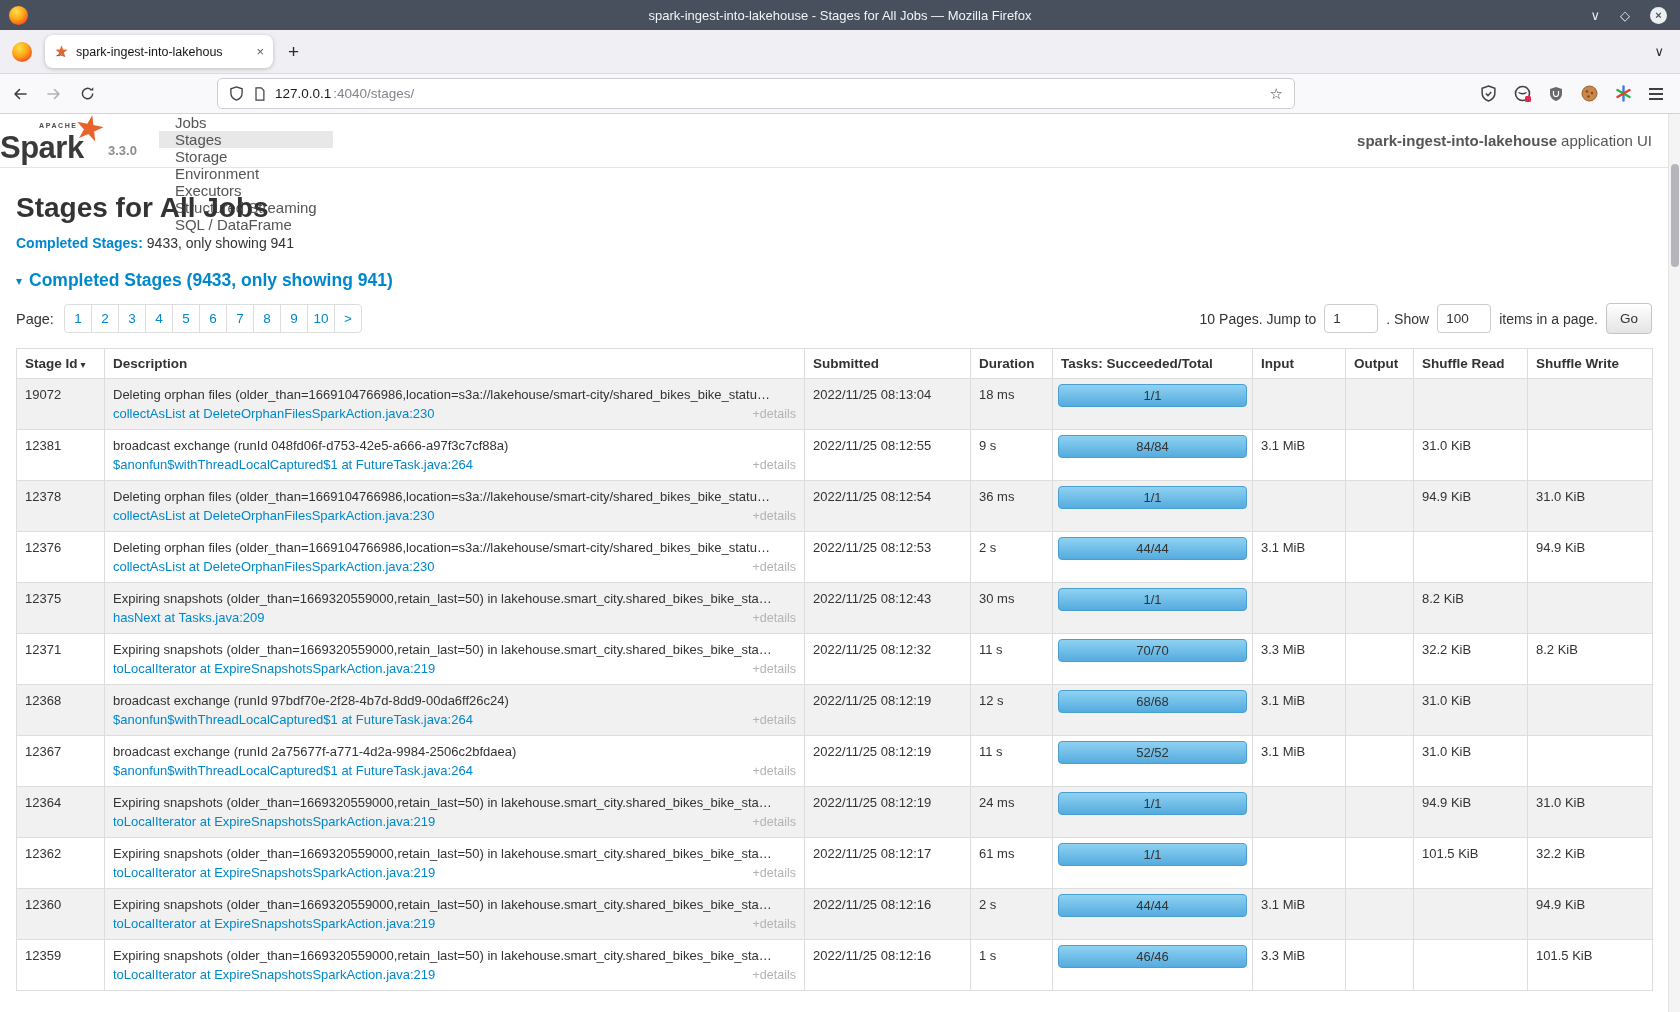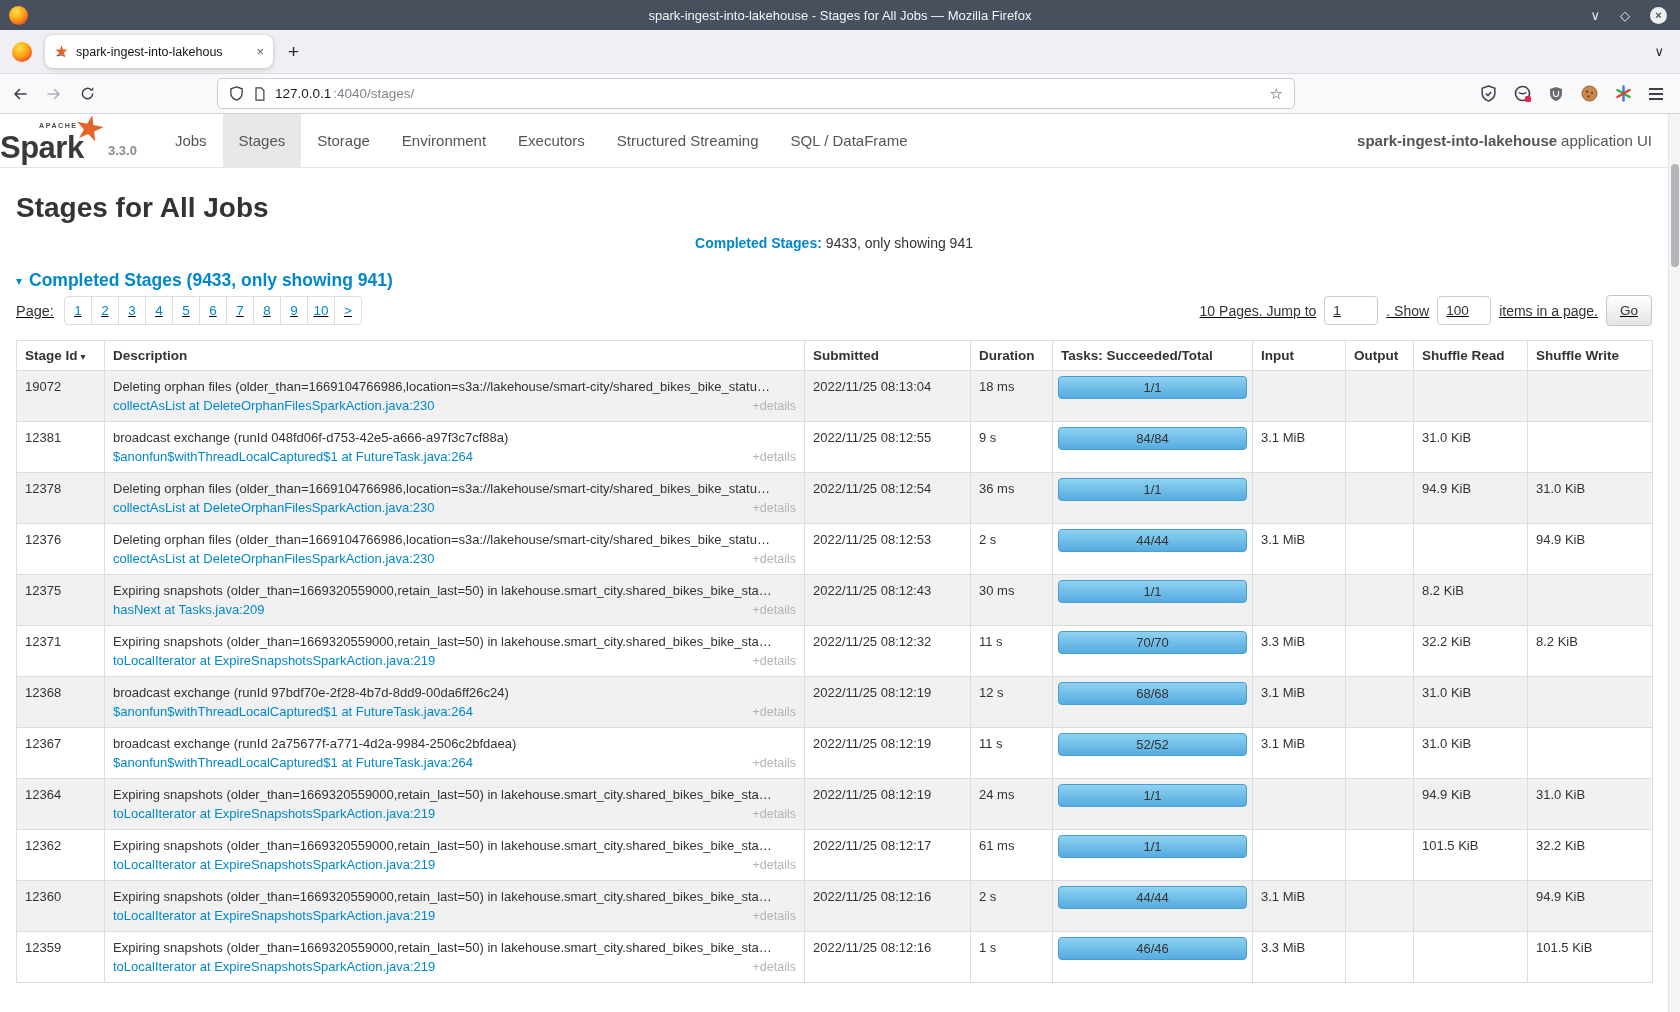--- a/index.html
+++ b/index.html
@@ -47,37 +47,37 @@
   .scrollbar { position:absolute; top:0; right:0; bottom:0; width:12px; background:#f4f4f5; border-left:1px solid #e3e3e6; }
   .scroll-thumb { position:absolute; top:50px; left:2px; width:8px; height:103px; background:#b4b4ba; border-radius:4px; }
 
   
   .navbar { height:54px; background:#fff; border-bottom:1px solid #e5e5e8; display:flex; align-items:stretch; margin-right:12px; }
   .logo-wrap { position:relative; display:flex; align-items:flex-end; padding:0 4px 5px 0; width:108px; }
   .apache { position:absolute; top:8px; left:39px; font-size:7px; font-weight:bold; letter-spacing:1.6px; color:#4a4a4a; }
   .spark-word { font-size:31px; font-weight:bold; color:#3a3a3a; line-height:0.95; letter-spacing:-0.5px; }
   .logo-star { position:absolute; top:1px; left:76px; }
   .version { align-self:flex-end; padding-bottom:9px; color:#8c8c8c; font-size:13px; font-weight:bold; margin-right:6px; }
-  .nav-items { display:flex; margin-left:16px; }
+  .nav-items { display:flex; margin-left:16px;flex-direction:column; }
   .nav-item { display:flex; align-items:center; padding:0 16px; font-size:15px; color:#555; cursor:pointer; }
   .nav-item.active { background:#e8e8e8; }
   .app-label { margin-left:auto; display:flex; align-items:center; padding-right:16px; font-size:15px; color:#555; }
   .app-name { font-weight:bold; margin-right:4px; }
 
   
   .main { padding:0 28px 0 16px; }
   .page-title { margin:24px 0 0 0; font-size:28px; font-weight:bold; color:#333; }
-  .summary { margin-top:8px; font-size:14px; color:#333;text-align:center; }
+  .summary { margin-top:8px; font-size:14px; color:#333; }
   .summary-line { line-height:22px; }
   .summary-label { color:#0088cc; font-weight:bold; text-decoration:none; cursor:pointer; }
   .summary-value { margin-left:4px; }
   .section-head { margin-top:16px; display:flex; align-items:center; gap:7px; color:#0088cc; font-size:17.5px; font-weight:bold; cursor:pointer; }
   .caret { font-size:12px; }
 
-  .pag-row { margin-top:4px; display:flex; align-items:center; justify-content:space-between;text-decoration:underline; }
+  .pag-row { margin-top:12px; display:flex; align-items:center; justify-content:space-between; }
   .pager { display:flex; align-items:center; }
   .pager-label { font-size:14.5px; color:#333; margin-right:10px; }
   .page-group { display:flex; }
   .page-btn { display:block; width:28px; padding:6px 0; text-align:center; font-size:13.5px; color:#0088cc;
     background:#fff; border:1px solid #ddd; margin-left:-1px; cursor:pointer; text-decoration:none; }
   .page-group a:first-of-type { border-radius:4px 0 0 4px; margin-left:0; }
   .page-group a:last-of-type { border-radius:0 4px 4px 0; }
   .pag-right { display:flex; align-items:center; gap:8px; font-size:14px; color:#333; }
   .num-input { width:54px; height:29px; border:1px solid #ccc; border-radius:4px; padding:0 8px; font-size:13.5px; color:#333; font-family:inherit; }
   .go-btn { height:31px; padding:0 13px; font-size:13.5px; color:#333; background:linear-gradient(#ffffff,#e4e4e4);

